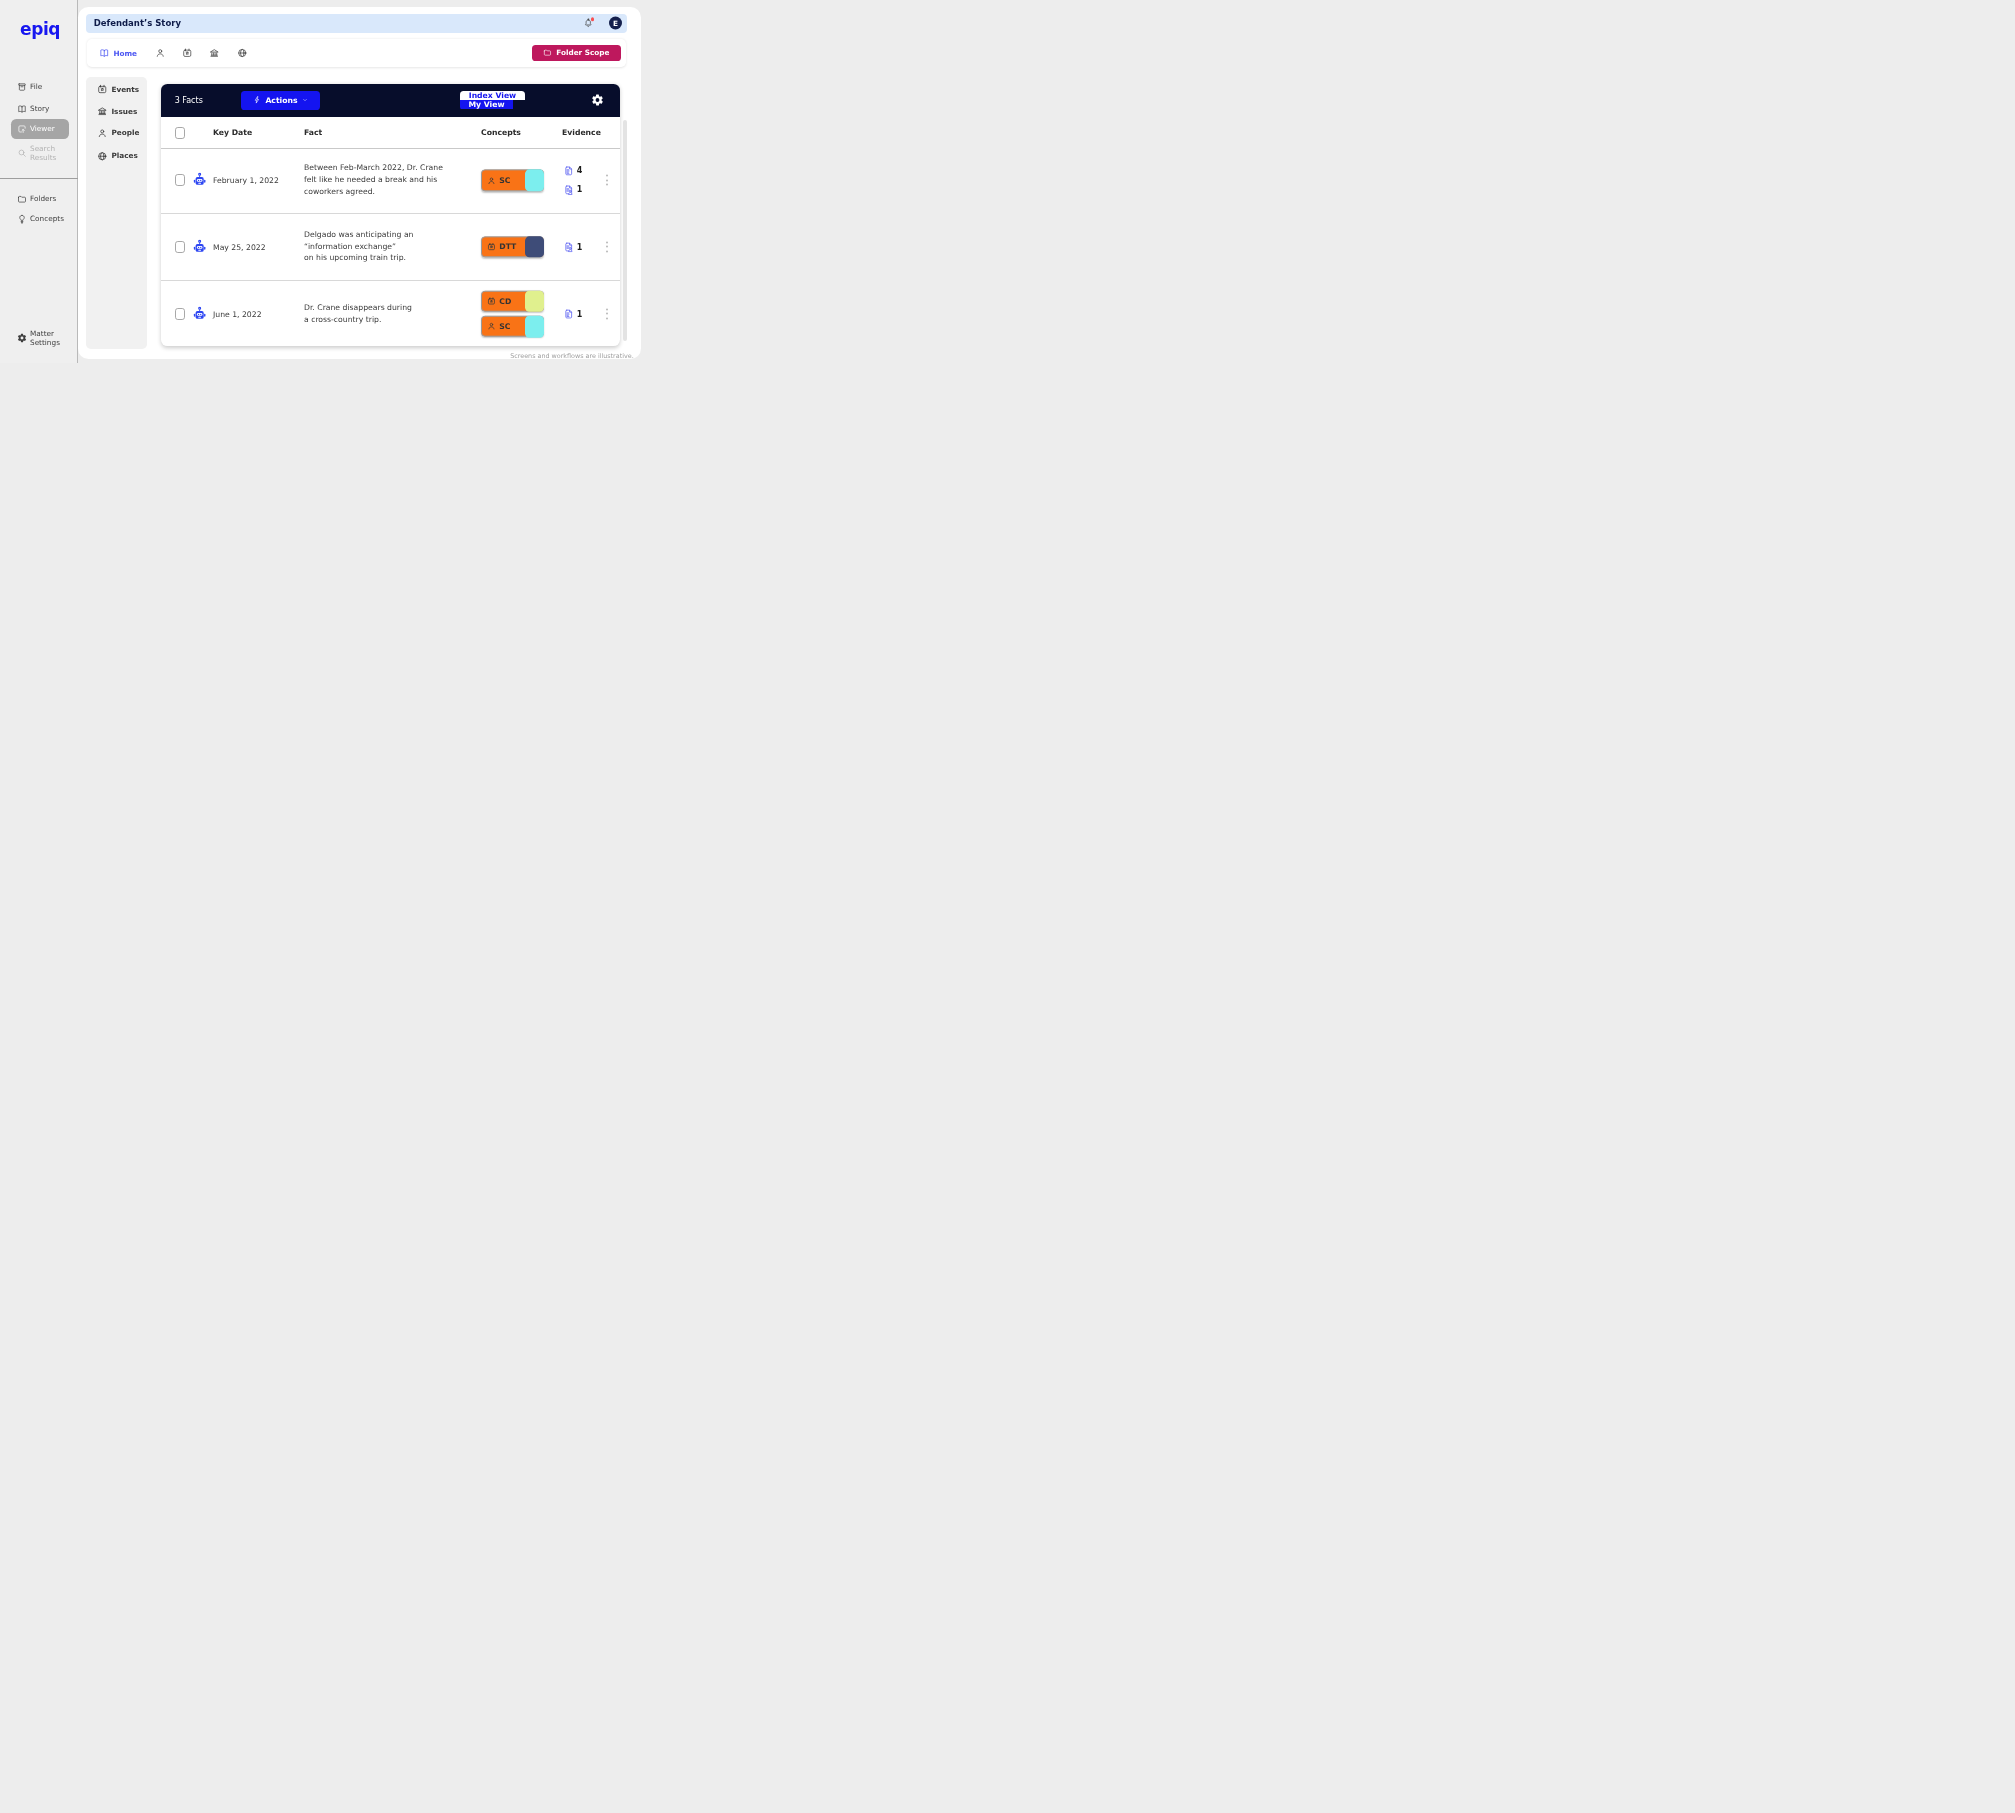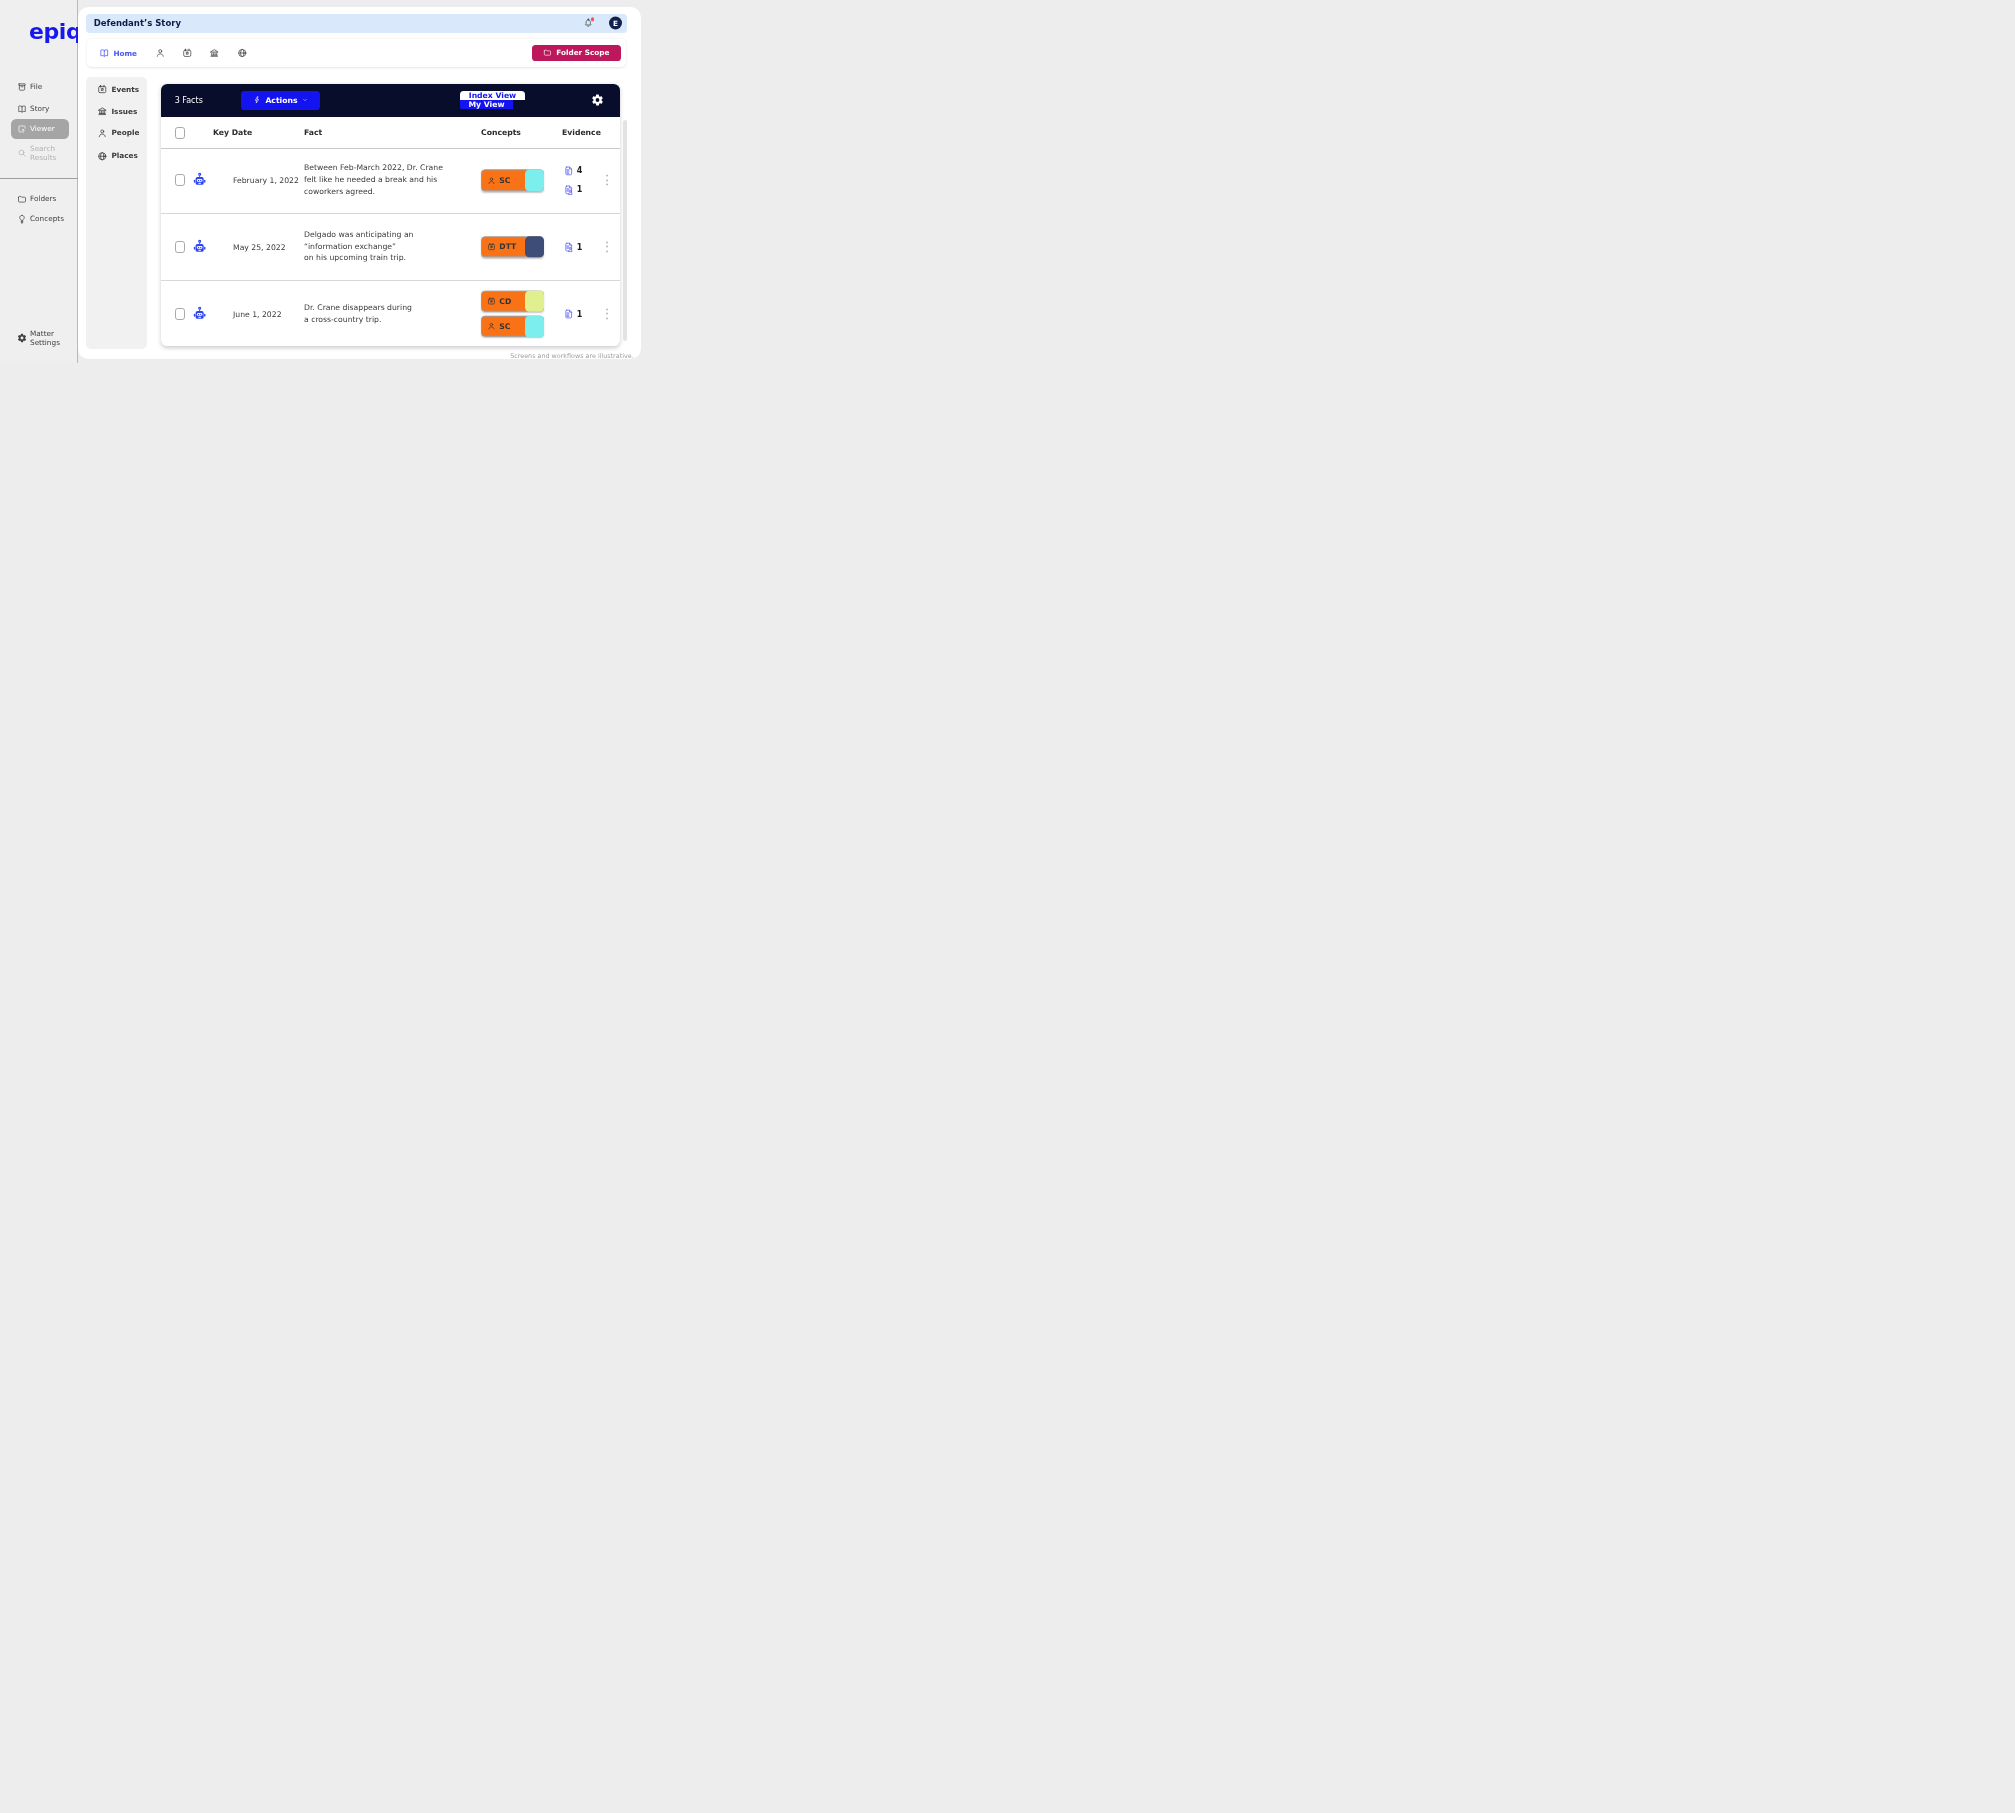--- a/index.html
+++ b/index.html
@@ -6,21 +6,21 @@
   body{
     width:645px;height:363px;position:relative;overflow:hidden;
     background:#ededed;
     font-family:"DejaVu Sans","Liberation Sans",sans-serif;
     -webkit-font-smoothing:antialiased;
   }
   svg.ic{display:block;stroke-width:1.7;stroke-linecap:round;stroke-linejoin:round;}
 
   
   .sidebar{position:absolute;left:0;top:0;width:77px;height:363px;background:#efefef;border-right:0.8px solid #b9b9b9;}
-  .logo{position:absolute;left:29px;top:21px;font-size:22px;font-weight:bold;color:#1717f0;letter-spacing:-0.4px;line-height:1;}
+  .logo{position:absolute;left:20px;top:21px;font-size:17px;font-weight:bold;color:#1717f0;letter-spacing:-0.4px;line-height:1;}
   .side-item{position:absolute;left:0;width:77px;display:flex;align-items:center;cursor:pointer;}
   .side-item .s-icon{position:absolute;left:17px;width:10px;height:10px;color:#3f3f3f;}
   .side-item .s-label{position:absolute;left:30px;font-size:7.3px;color:#3f3f3f;line-height:9.3px;width:42px;}
   .si-file{top:78px;height:17.7px;}
   .si-story{top:100px;height:17.7px;}
   .si-viewer{top:119px;height:20px;}
   .viewer-pill{position:absolute;left:11px;top:0;width:58px;height:20px;background:#a5a5a5;border-radius:5.2px;}
   .si-viewer .s-icon{color:#ffffff;z-index:1;}
   .si-viewer .s-label{color:#ffffff;z-index:1;}
   .si-search{top:142px;height:22.6px;}
@@ -80,21 +80,21 @@
   .cl-date{left:52px;} .cl-fact{left:143px;} .cl-concepts{left:320px;} .cl-evidence{left:401px;}
   .checkbox{width:8px;height:10px;border:1px solid #a8a8a8;border-radius:2.8px;background:#fff;cursor:pointer;}
   .head-checkbox{position:absolute;left:14px;top:10px;}
 
   .row{position:absolute;left:0;width:100%;}
   .row-1{top:64px;height:65px;}
   .row-2{top:129px;height:66px;border-top:0.8px solid #d8d8d8;}
   .row-3{top:196px;height:66px;border-top:0.8px solid #d8d8d8;}
   .row-checkbox{position:absolute;left:14px;top:50%;transform:translateY(-50%);}
   .row-robot{position:absolute;left:31px;top:50%;transform:translateY(-50%);width:15.3px;height:15.3px;color:#2d46f2;}
-  .row-date{position:absolute;left:52px;top:50%;transform:translateY(-50%);font-size:7.7px;color:#3a3a3a;margin-left:20px;}
+  .row-date{position:absolute;left:52px;top:50%;transform:translateY(-50%);font-size:7.7px;color:#3a3a3a;}
   .row-fact{position:absolute;left:143px;top:50%;transform:translateY(-50%);font-size:7.7px;line-height:11.7px;color:#3a3a3a;}
   .row-concepts{position:absolute;left:320px;top:50%;transform:translateY(-50%);display:flex;flex-direction:column;gap:4px;}
   .chip{position:relative;width:61px;height:19.3px;background:#f97316;border:0.8px solid #9a9a9a;border-radius:4px;
     display:flex;align-items:center;box-shadow:0 0.8px 1.6px rgba(0,0,0,0.22);cursor:pointer;}
   .chip-icon{margin-left:4.8px;width:8.9px;height:8.9px;color:#3a3a3a;stroke-width:2 !important;}
   .chip-code{margin-left:3.6px;font-size:7.7px;font-weight:bold;color:#333333;}
   .chip-color{position:absolute;right:-1.2px;top:-1.2px;bottom:-1.2px;width:19px;border-radius:4.4px;}
   .row-evidence{position:absolute;left:402px;top:50%;transform:translateY(-50%);display:flex;flex-direction:column;gap:7.3px;}
   .evidence-entry{display:flex;align-items:center;gap:2.8px;font-size:8px;font-weight:bold;color:#1d1d1d;cursor:pointer;}
   .evidence-entry svg{width:11px;height:11px;color:#5a60f2;}

